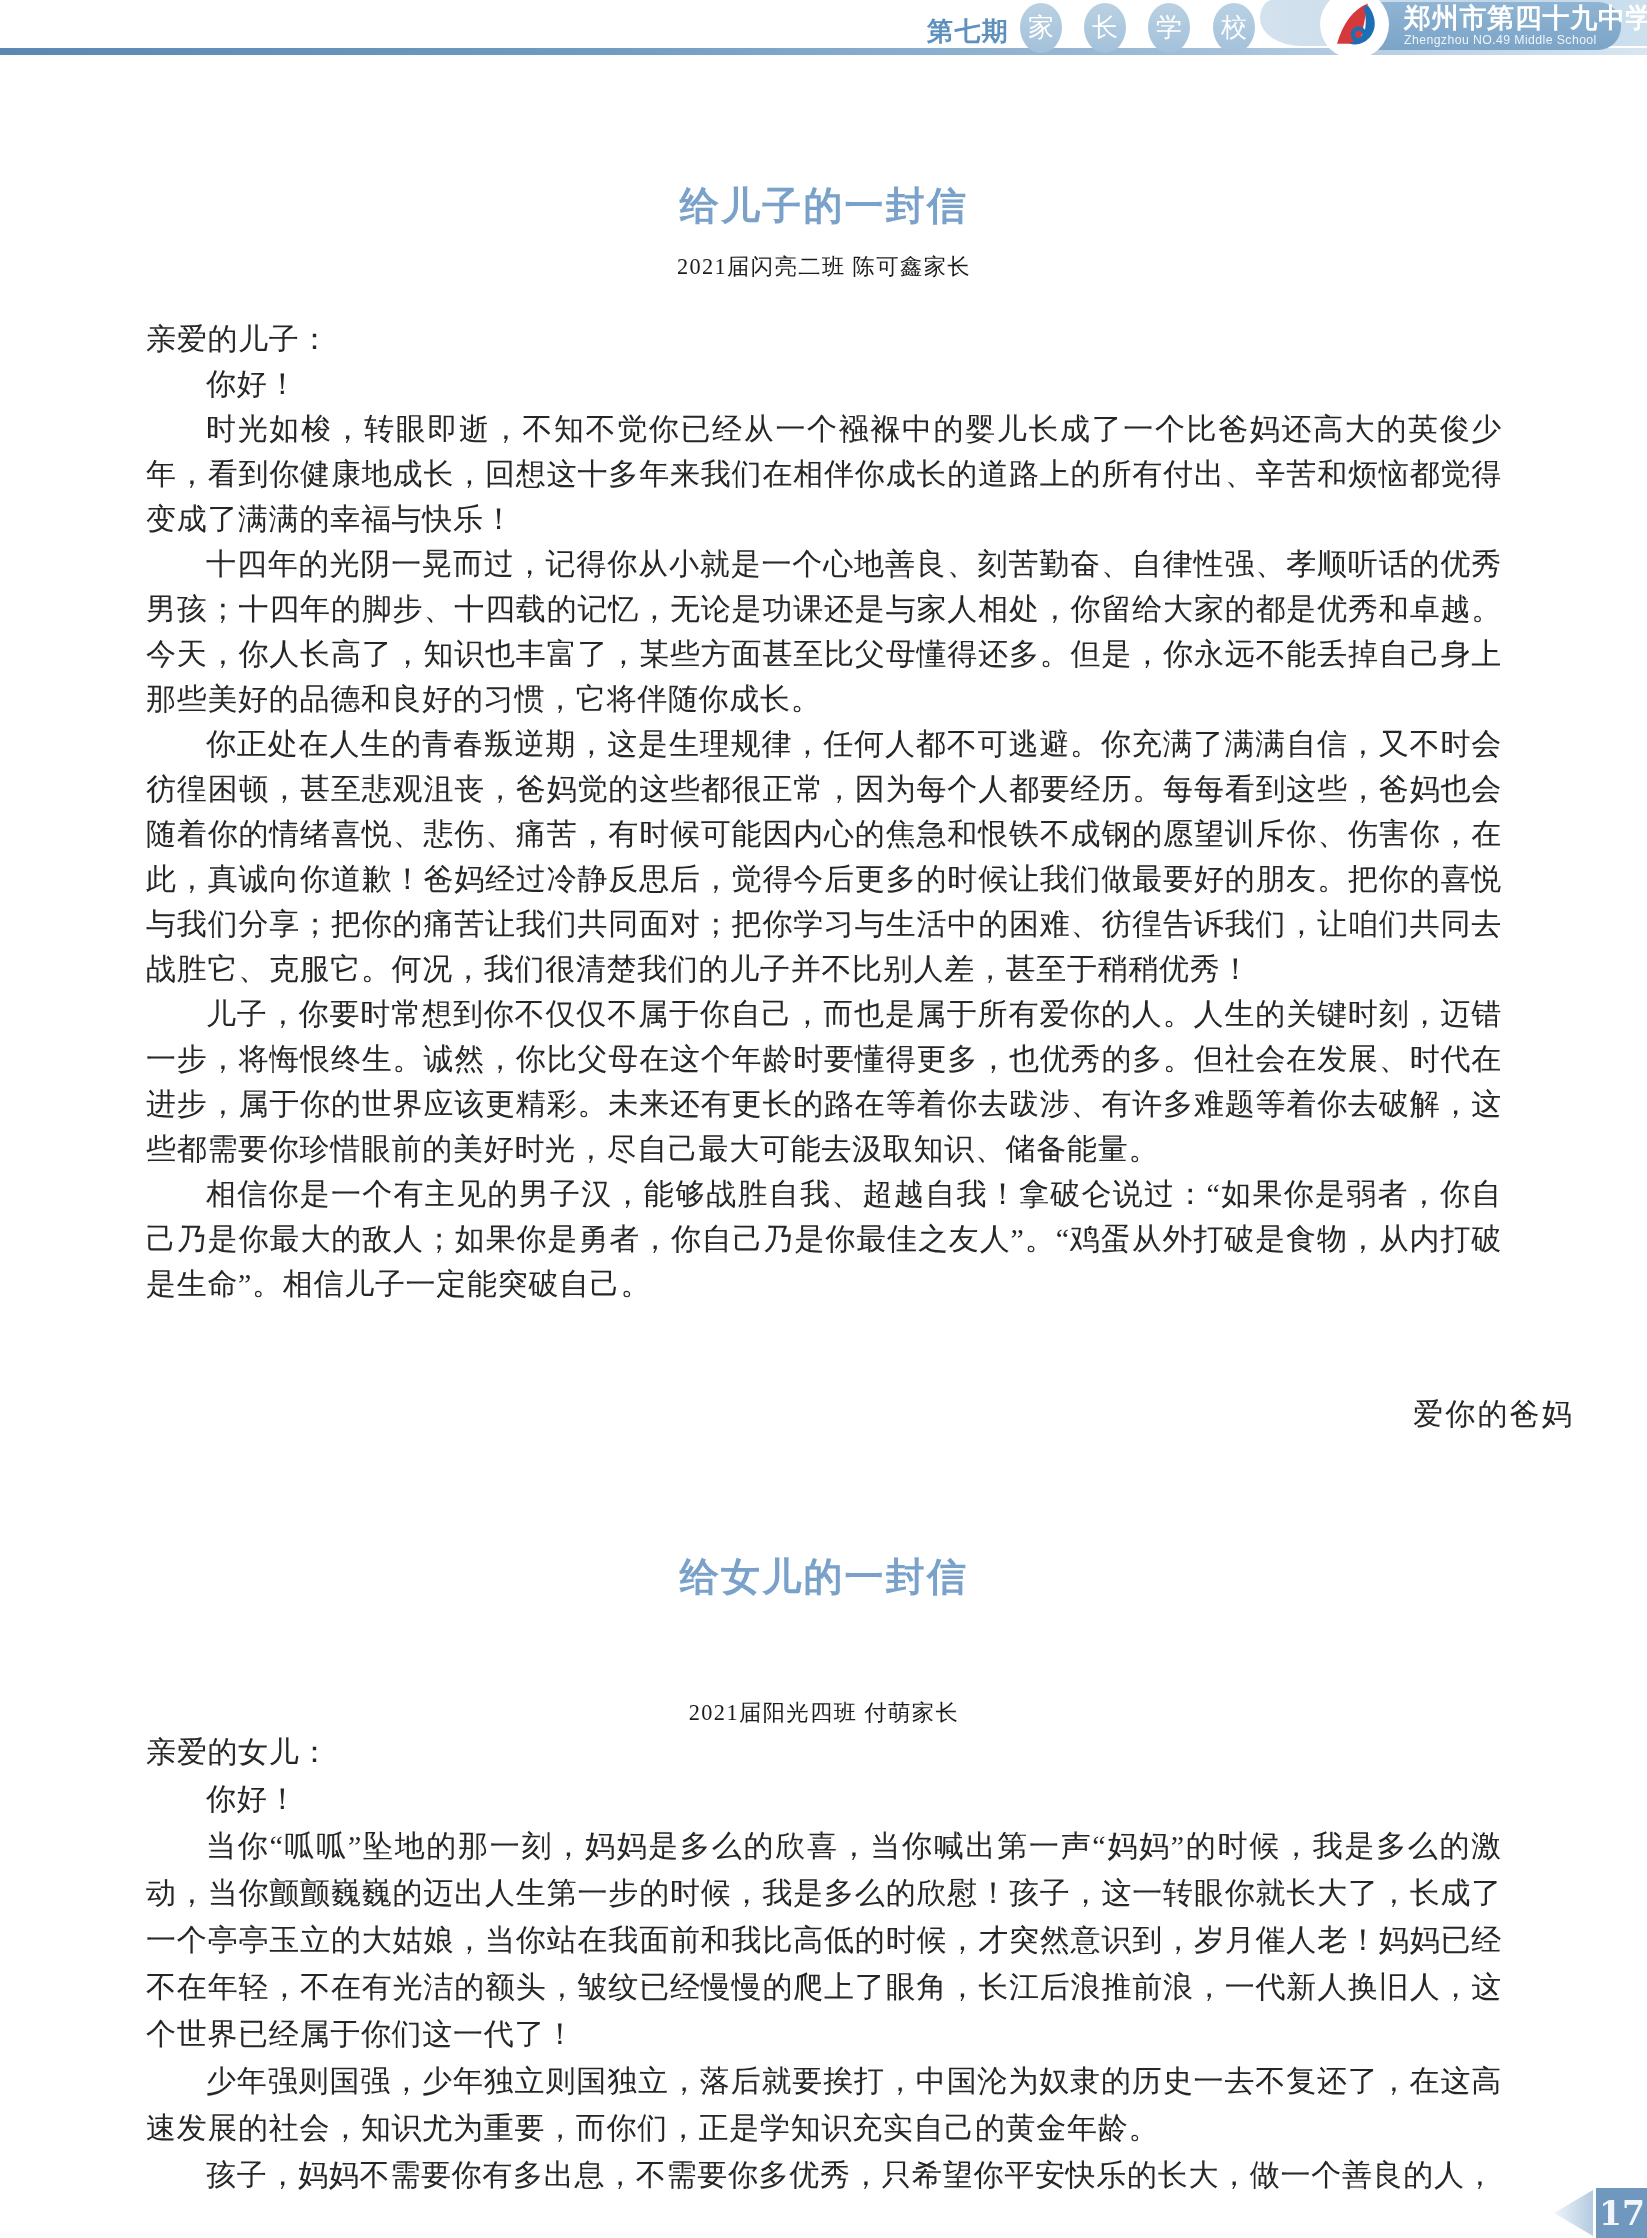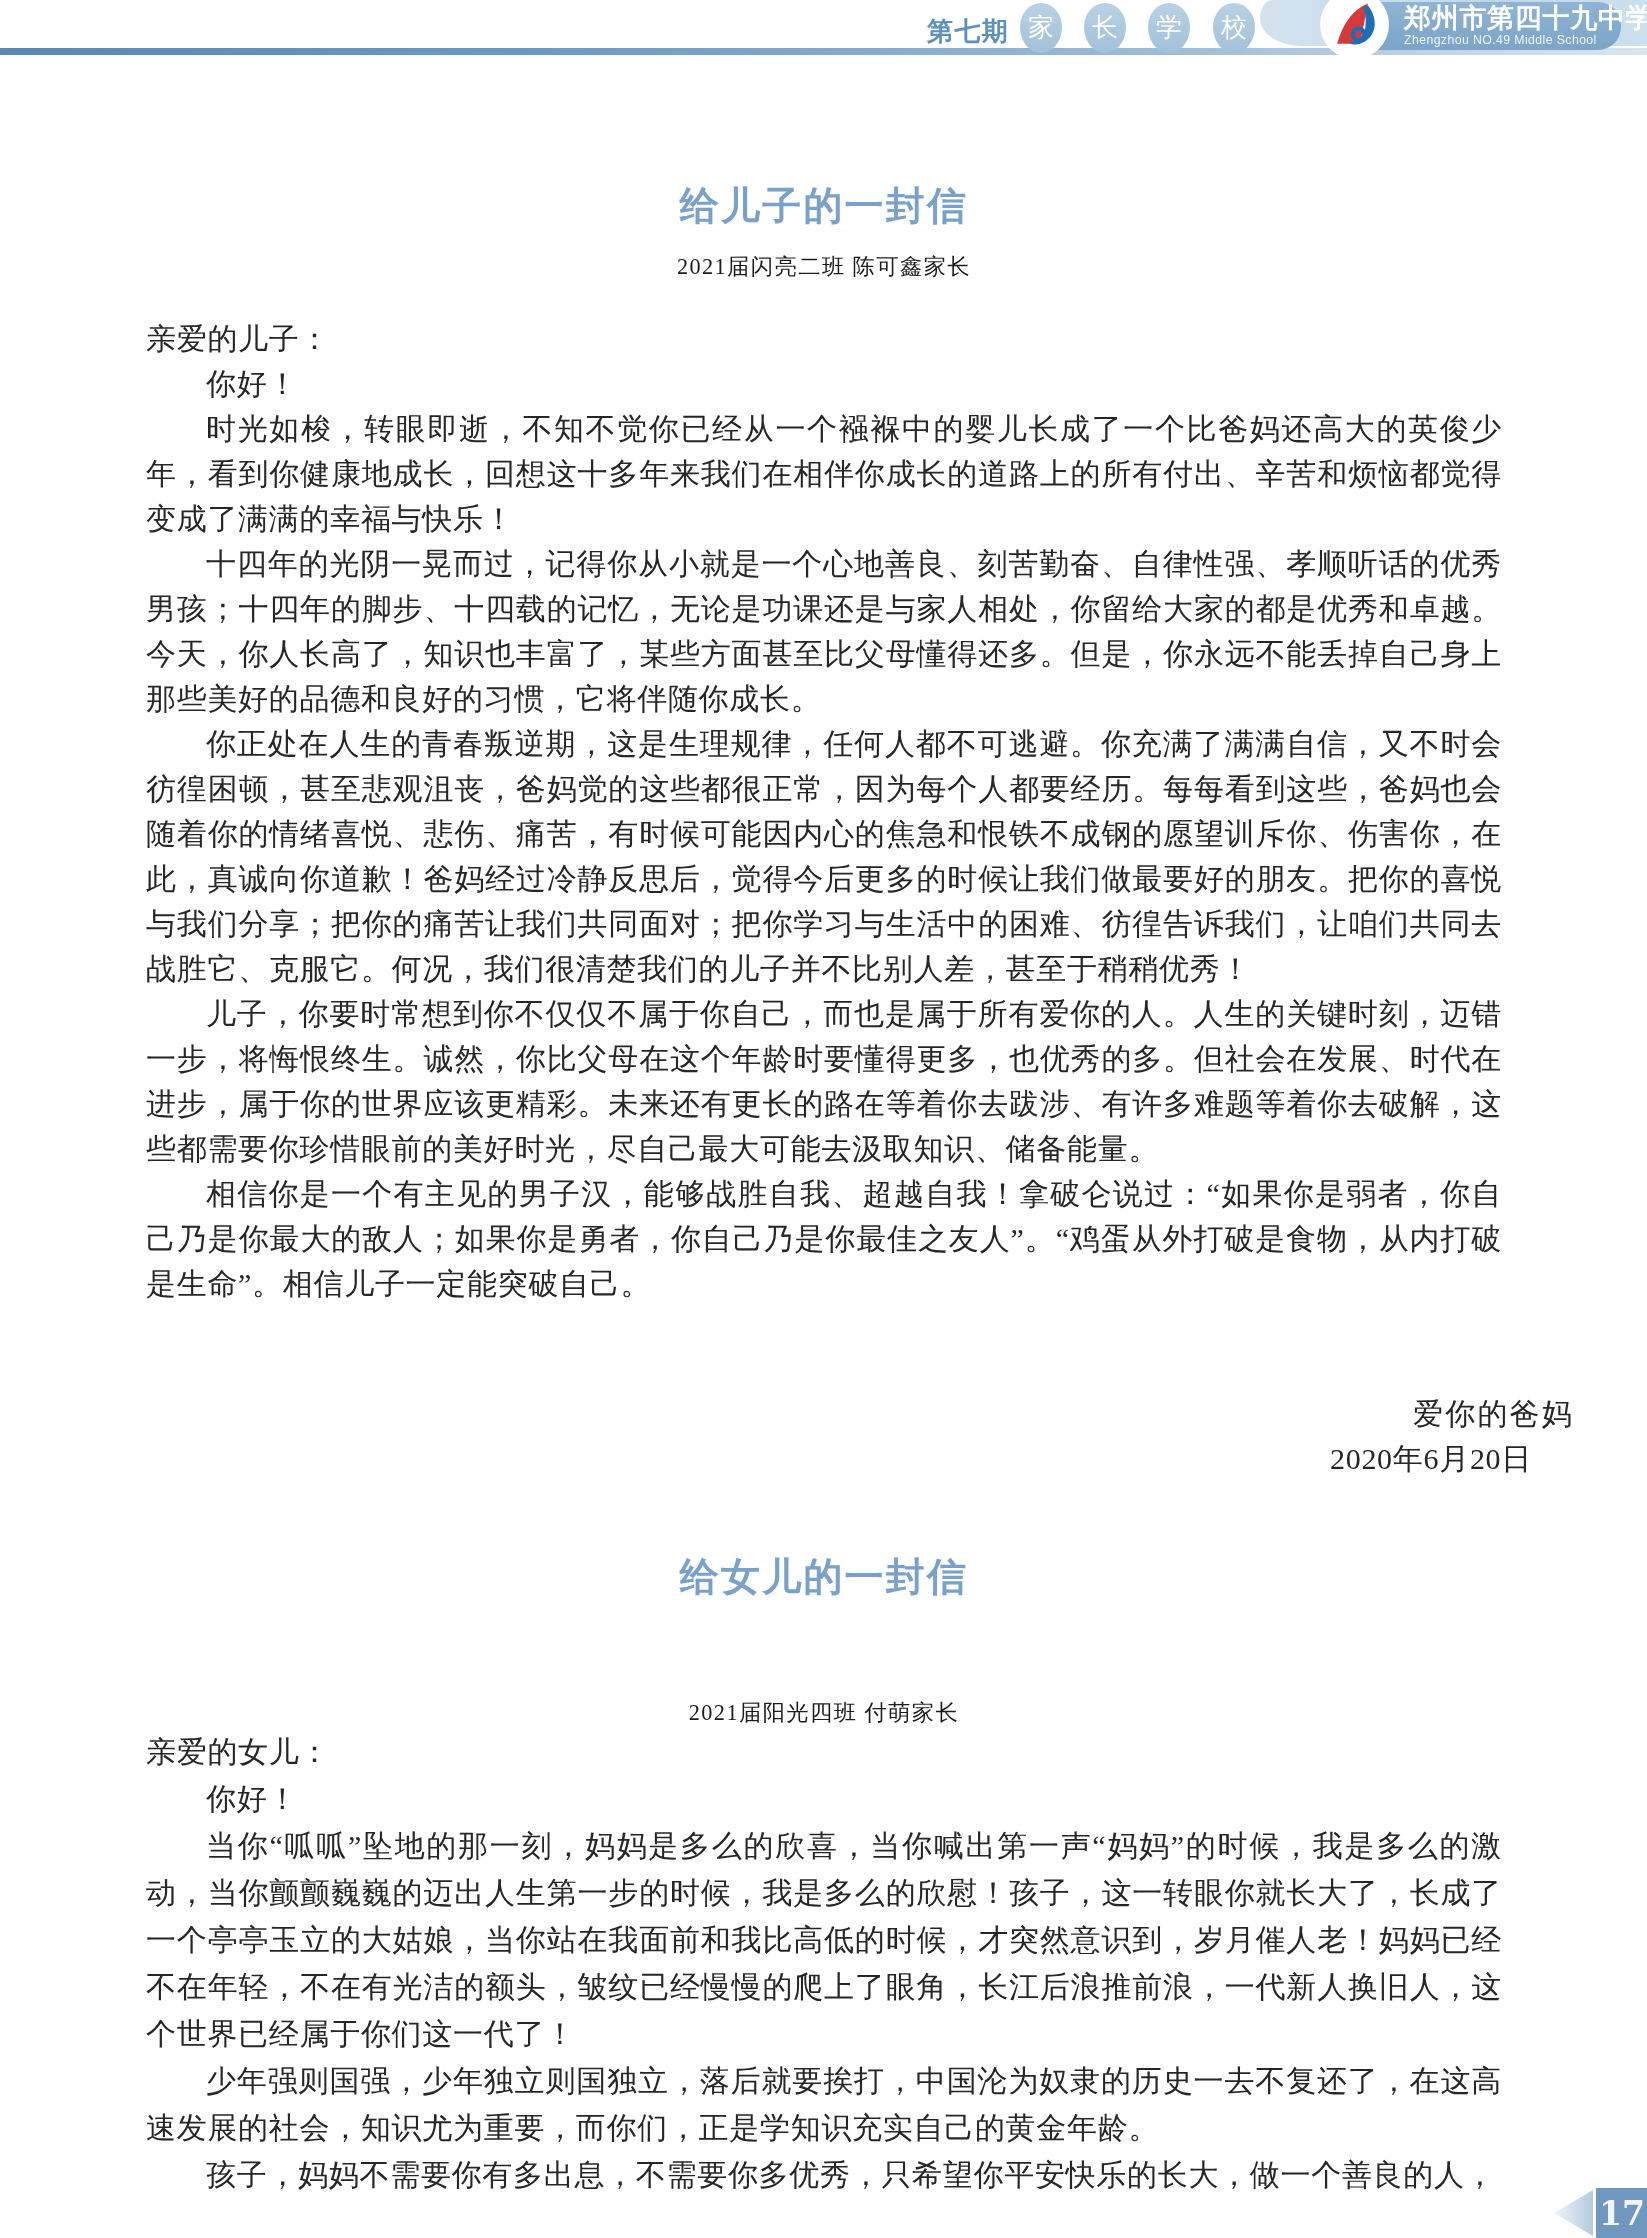--- a/index.html
+++ b/index.html
@@ -117,21 +117,20 @@
       <p class="salutation">亲爱的儿子：</p>
       <p>你好！</p>
       <p>时光如梭，转眼即逝，不知不觉你已经从一个襁褓中的婴儿长成了一个比爸妈还高大的英俊少年，看到你健康地成长，回想这十多年来我们在相伴你成长的道路上的所有付出、辛苦和烦恼都觉得变成了满满的幸福与快乐！</p>
       <p>十四年的光阴一晃而过，记得你从小就是一个心地善良、刻苦勤奋、自律性强、孝顺听话的优秀男孩；十四年的脚步、十四载的记忆，无论是功课还是与家人相处，你留给大家的都是优秀和卓越。今天，你人长高了，知识也丰富了，某些方面甚至比父母懂得还多。但是，你永远不能丢掉自己身上那些美好的品德和良好的习惯，它将伴随你成长。</p>
       <p>你正处在人生的青春叛逆期，这是生理规律，任何人都不可逃避。你充满了满满自信，又不时会彷徨困顿，甚至悲观沮丧，爸妈觉的这些都很正常，因为每个人都要经历。每每看到这些，爸妈也会随着你的情绪喜悦、悲伤、痛苦，有时候可能因内心的焦急和恨铁不成钢的愿望训斥你、伤害你，在此，真诚向你道歉！爸妈经过冷静反思后，觉得今后更多的时候让我们做最要好的朋友。把你的喜悦与我们分享；把你的痛苦让我们共同面对；把你学习与生活中的困难、彷徨告诉我们，让咱们共同去战胜它、克服它。何况，我们很清楚我们的儿子并不比别人差，甚至于稍稍优秀！</p>
       <p>儿子，你要时常想到你不仅仅不属于你自己，而也是属于所有爱你的人。人生的关键时刻，迈错一步，将悔恨终生。诚然，你比父母在这个年龄时要懂得更多，也优秀的多。但社会在发展、时代在进步，属于你的世界应该更精彩。未来还有更长的路在等着你去跋涉、有许多难题等着你去破解，这些都需要你珍惜眼前的美好时光，尽自己最大可能去汲取知识、储备能量。</p>
       <p>相信你是一个有主见的男子汉，能够战胜自我、超越自我！拿破仑说过：“如果你是弱者，你自己乃是你最大的敌人；如果你是勇者，你自己乃是你最佳之友人”。“鸡蛋从外打破是食物，从内打破是生命”。相信儿子一定能突破自己。</p>
     </div>
     <div class="signoff">
       <div class="signoff-name">爱你的爸妈</div>
-      <div class="signoff-date">2020年6月20日</div>
     </div>
   </section>
 
   <section>
     <h1 class="title t2">给女儿的一封信</h1>
     <div class="byline by2">2021届阳光四班 付萌家长</div>
     <div class="body-block bb2">
       <p class="salutation">亲爱的女儿：</p>
       <p>你好！</p>
       <p>当你“呱呱”坠地的那一刻，妈妈是多么的欣喜，当你喊出第一声“妈妈”的时候，我是多么的激动，当你颤颤巍巍的迈出人生第一步的时候，我是多么的欣慰！孩子，这一转眼你就长大了，长成了一个亭亭玉立的大姑娘，当你站在我面前和我比高低的时候，才突然意识到，岁月催人老！妈妈已经不在年轻，不在有光洁的额头，皱纹已经慢慢的爬上了眼角，长江后浪推前浪，一代新人换旧人，这个世界已经属于你们这一代了！</p>

